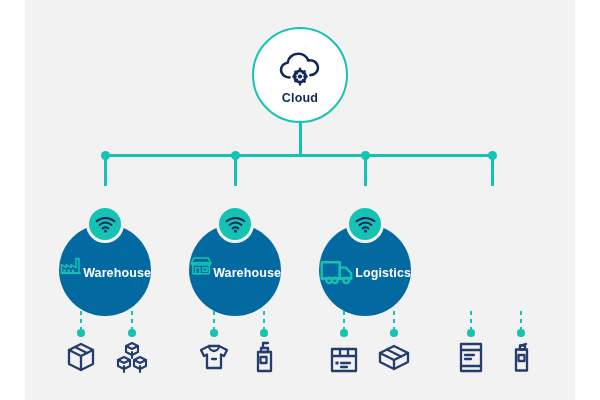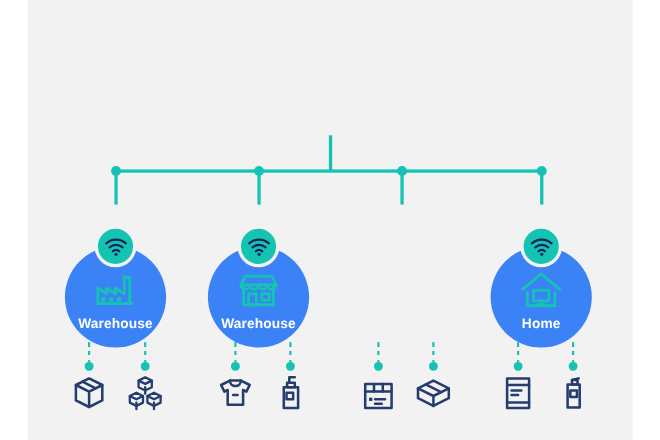--- a/index.html
+++ b/index.html
@@ -47,22 +47,22 @@
     width:9px;height:9px;border-radius:50%;
     background:#14c3b2;
   }
   .drop{width:2.5px;height:30px;background:#14c3b2;}
 
   
   .node{width:92px;height:92px;}
   .node-circle{
     position:absolute;left:0;top:0;
     width:92px;height:92px;border-radius:50%;
-    background:#3b82f6;
-    display:flex;flex-direction:column;
+    background:#0369a1;
+    display:flex;flex-direction:row;
     align-items:center;justify-content:center;
   }
   .node-circle .ico{width:40px;height:36px;margin-top:6px;}
   .node-label{
     color:#ffffff;font-size:12.5px;font-weight:bold;
     margin-top:5px;letter-spacing:.1px;white-space:nowrap;
   }
   .wifi-badge{
     position:absolute;
     left:27px;top:-19px;
@@ -86,20 +86,37 @@
   }
   .product{width:34px;height:34px;}
   .product svg{width:34px;height:34px;display:block;}
 </style>
 </head>
 <body>
 
 <div id="stage">
   <div id="canvas" class="abs"></div>
 
+  <div id="cloud-node" class="abs">
+    <span class="ico">
+      <svg viewBox="0 0 46 38" fill="none" stroke="#12285b" stroke-width="2.6" stroke-linecap="round" stroke-linejoin="round">
+        <path d="M12.5 27.5C7.6 27.5 4 24.2 4 20.1c0-3.7 2.8-6.8 6.6-7.4
+                 C11.3 7.6 15.8 3.8 21.1 3.8c4.6 0 8.6 2.8 10.2 6.8
+                 c0.7-0.2 1.4-0.3 2.1-0.3 4.2 0 7.6 3.3 7.6 7.4
+                 c0 4.1-3.4 7.4-7.6 7.4"></path>
+        <circle cx="23" cy="26.5" r="5.6" fill="#f2f2f2" stroke="#12285b"></circle>
+        <circle cx="23" cy="26.5" r="2.1" fill="#12285b" stroke="none"></circle>
+        <g stroke="#12285b" stroke-width="2.4">
+          <path d="M23 18.6v2.4M23 32v2.4M16.4 26.5h2.3M27.3 26.5h2.3"></path>
+          <path d="M18.3 21.8l1.7 1.7M26 30l1.7 1.7M18.3 31.2l1.7-1.7M26 23l1.7-1.7"></path>
+        </g>
+      </svg>
+    </span>
+    <span class="cloud-label">Cloud</span>
+  </div>
 
   <div id="cloud-stem" class="abs teal-line"></div>
   <div id="bus" class="abs teal-line"></div>
 
   <div class="abs bus-dot" style="left:101px;top:150.5px;"></div>
   <div class="abs bus-dot" style="left:231px;top:150.5px;"></div>
   <div class="abs bus-dot" style="left:361px;top:150.5px;"></div>
   <div class="abs bus-dot" style="left:488px;top:150.5px;"></div>
 
   <div class="abs drop" style="left:104px;top:156px;"></div>
@@ -149,42 +166,44 @@
     <div class="wifi-badge">
       <svg viewBox="0 0 21 17" fill="none" stroke="#0c2259" stroke-width="2" stroke-linecap="round">
         <path d="M1.6 5.2C4.2 3 7.2 1.9 10.5 1.9s6.3 1.1 8.9 3.3"></path>
         <path d="M4.6 8.9c1.8-1.5 3.8-2.3 5.9-2.3s4.1 0.8 5.9 2.3"></path>
         <path d="M7.6 12.4c0.9-0.8 1.9-1.2 2.9-1.2s2 0.4 2.9 1.2"></path>
         <circle cx="10.5" cy="15.2" r="1.4" fill="#0c2259" stroke="none"></circle>
       </svg>
     </div>
   </div>
 
-
-  <div class="abs node" style="left:446px;top:224px;">
+  <div class="abs node" style="left:319px;top:224px;">
     <div class="node-circle">
       <span class="ico">
         <svg viewBox="0 0 40 36" fill="none" stroke="#14c3b2" stroke-width="2.6" stroke-linecap="round" stroke-linejoin="round">
-          <path d="M3 17L20 3l17 14"></path>
-          <path d="M7.5 20v12h25V20"></path>
-          <rect x="13" y="18" width="14" height="9.5"></rect>
-          <path d="M20 27.5v3M16.5 31h7"></path>
+          <path d="M3 8h20v18H3z"></path>
+          <path d="M23 14h6.5l6 6v6H23z"></path>
+          <circle cx="11" cy="28" r="3"></circle>
+          <circle cx="17.5" cy="28" r="3"></circle>
+          <circle cx="30" cy="28" r="3"></circle>
+          <path d="M3 26h5M20.5 26h6.5M33 26h2.5"></path>
         </svg>
       </span>
-      <span class="node-label">Home</span>
+      <span class="node-label">Logistics</span>
     </div>
     <div class="wifi-badge">
       <svg viewBox="0 0 21 17" fill="none" stroke="#0c2259" stroke-width="2" stroke-linecap="round">
         <path d="M1.6 5.2C4.2 3 7.2 1.9 10.5 1.9s6.3 1.1 8.9 3.3"></path>
         <path d="M4.6 8.9c1.8-1.5 3.8-2.3 5.9-2.3s4.1 0.8 5.9 2.3"></path>
         <path d="M7.6 12.4c0.9-0.8 1.9-1.2 2.9-1.2s2 0.4 2.9 1.2"></path>
         <circle cx="10.5" cy="15.2" r="1.4" fill="#0c2259" stroke="none"></circle>
       </svg>
     </div>
   </div>
+
 
   <div class="abs dash" style="left:79.5px;top:311px;"></div>
   <div class="abs dash-dot" style="left:77px;top:329px;"></div>
   <div class="abs product" style="left:64px;top:340px;">
     <svg viewBox="0 0 34 34" fill="none" stroke="#253d6e" stroke-width="2.3" stroke-linecap="round" stroke-linejoin="round">
       <path d="M17 4l12 6v14l-12 6-12-6V10z"></path>
       <path d="M5 10l12 6 12-6M17 16v14"></path>
       <path d="M11 7l12 6"></path>
     </svg>
   </div>

